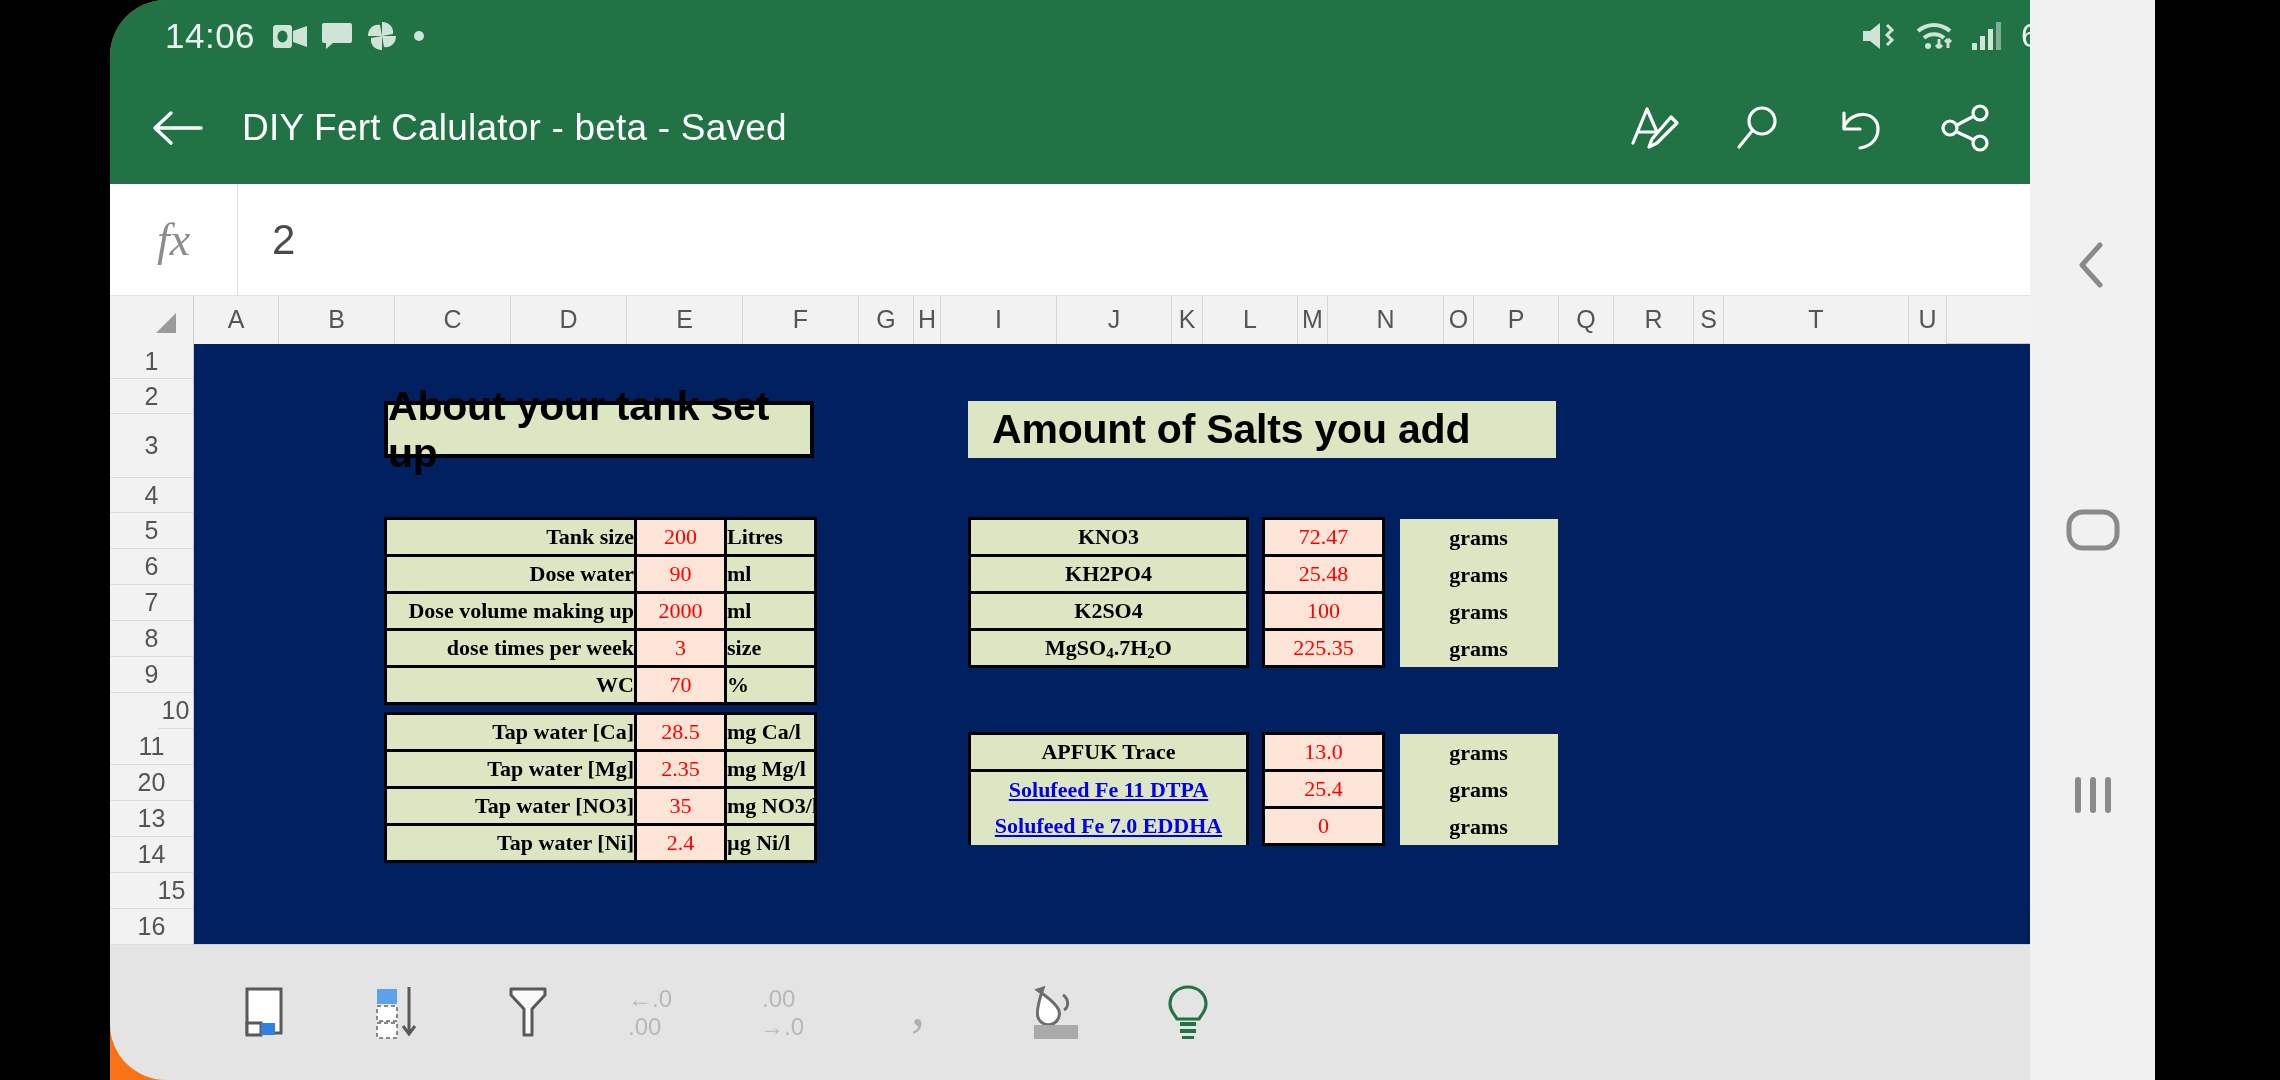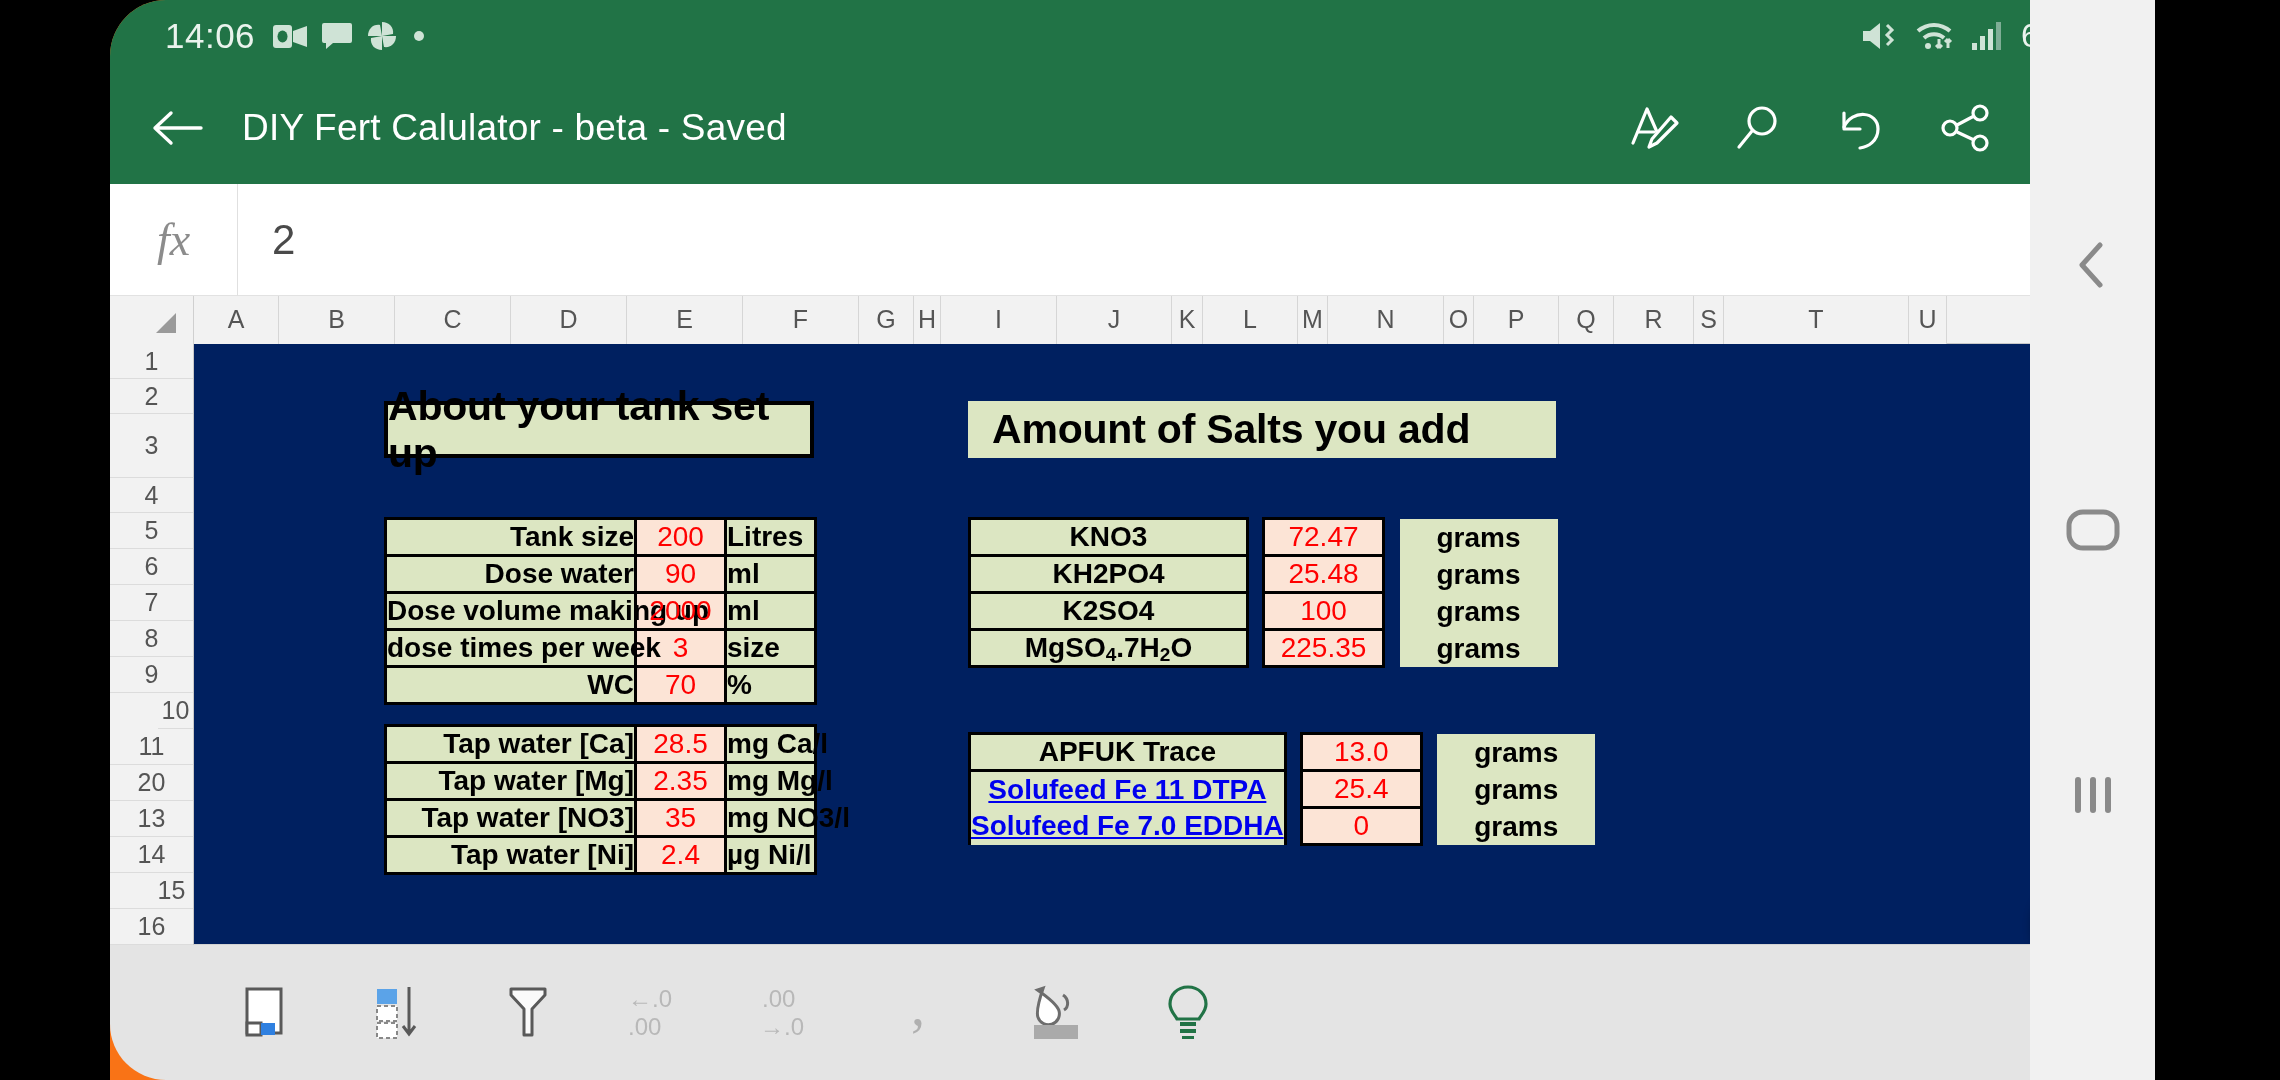--- a/index.html
+++ b/index.html
@@ -98,21 +98,21 @@
   .blk { position: absolute; }
   .hdr-box {
     background: #dce6c2; color: #000;
     font-weight: bold; display: flex; align-items: center;
     font-size: 41px; letter-spacing: -0.2px;
   }
   .hdr-box.bordered { border: 4px solid #000; justify-content: center; }
   .hdr-box.plain { padding-left: 24px; }
 
   table.xt { border-collapse: collapse; table-layout: fixed; }
-  table.xt td { padding: 0; height: 37px; font-size: 28px; }
+  table.xt td { padding: 0; height: 37px; font-size: 22px; font-family: Liberation Serif, serif; }
   .c-label {
     background: #dce6c2; color: #000; font-weight: bold;
     text-align: right; padding-right: 9px; border: 3px solid #000;
     white-space: nowrap;
   }
   .c-label.ctr { text-align: center; padding-right: 0; }
   .c-val {
     background: #fce4d6; color: #ff0000; text-align: center;
     border: 3px solid #000; white-space: nowrap;
   }
@@ -348,21 +348,21 @@
                 <td class="c-unit">size</td>
               </tr>
               <tr>
                 <td class="c-label">WC</td>
                 <td class="c-val">70</td>
                 <td class="c-unit">%</td>
               </tr>
             </tbody>
         </table>
 
-        <table class="xt" style="position:absolute; left:190px; top:380px; width:430px;">
+        <table class="xt" style="position:absolute; left:190px; top:368px; width:430px;">
           <colgroup>
               <col style="width:250px">
               <col style="width:90px">
               <col style="width:90px">
             </colgroup>
           <tbody id="tapwater-body">
               <tr>
                 <td class="c-label">Tap water [Ca]</td>
                 <td class="c-val">28.5</td>
                 <td class="c-unit">mg Ca/l</td>

